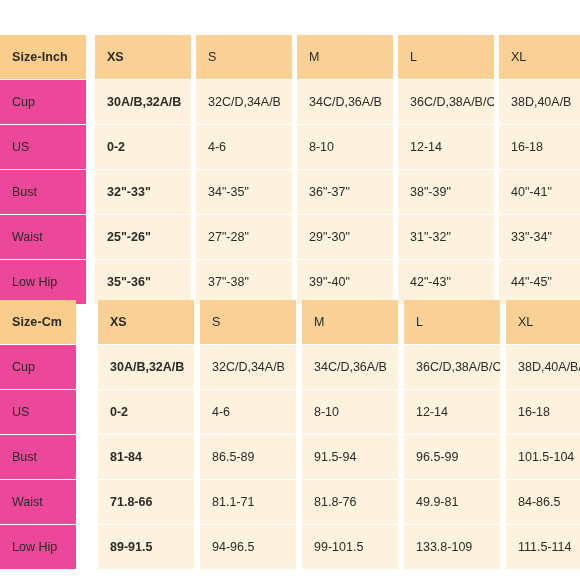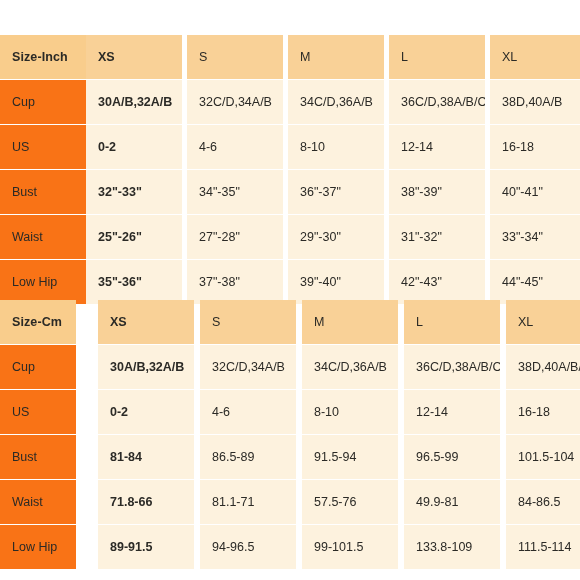--- a/index.html
+++ b/index.html
@@ -48,32 +48,32 @@
     box-sizing: border-box;
     padding-left: 12px;
     padding-right: 6px;
     font-size: 12.5px;
     color: #2b2a26;
     overflow: hidden;
     background: #fdf2de;
   }
 
   
-  .t-cell.col-0 { background: #f97316; }
+  .t-cell.col-0 { background: #ec4899; }
 
   
   .t-row.header .t-cell { background: #f9d197; }
   .t-row.header .t-cell.col-0 {
     background: #f9cd8c;
     font-weight: bold;
     letter-spacing: 0.1px;
   }
 
   
-  .t-cell.col-0 { width: 86px; }
+  .t-cell.col-0 { width: 86px; margin-right: 9px; }
   .t-cell.col-1 { width: 96px; margin-right: 5px; font-weight: bold; }
   .t-cell.col-2 { width: 96px; margin-right: 5px; }
   .t-cell.col-3 { width: 96px; margin-right: 5px; }
   .t-cell.col-4 { width: 96px; margin-right: 5px; }
   .t-cell.col-5 { width: 96px; }
 
   
   #table-cm .t-cell.col-0 { width: 76px; margin-right: 22px; }
   #table-cm .t-cell.col-1 { width: 96px; margin-right: 6px; }
   #table-cm .t-cell.col-2 { width: 96px; margin-right: 6px; }
@@ -178,21 +178,21 @@
       <div class="t-cell col-2">86.5-89</div>
       <div class="t-cell col-3">91.5-94</div>
       <div class="t-cell col-4">96.5-99</div>
       <div class="t-cell col-5">101.5-104</div>
     </div>
 
     <div class="t-row">
       <div class="t-cell col-0">Waist</div>
       <div class="t-cell col-1">71.8-66</div>
       <div class="t-cell col-2">81.1-71</div>
-      <div class="t-cell col-3">57.5-76</div>
+      <div class="t-cell col-3">81.8-76</div>
       <div class="t-cell col-4">49.9-81</div>
       <div class="t-cell col-5">84-86.5</div>
     </div>
 
     <div class="t-row">
       <div class="t-cell col-0">Low Hip</div>
       <div class="t-cell col-1">89-91.5</div>
       <div class="t-cell col-2">94-96.5</div>
       <div class="t-cell col-3">99-101.5</div>
       <div class="t-cell col-4">133.8-109</div>

